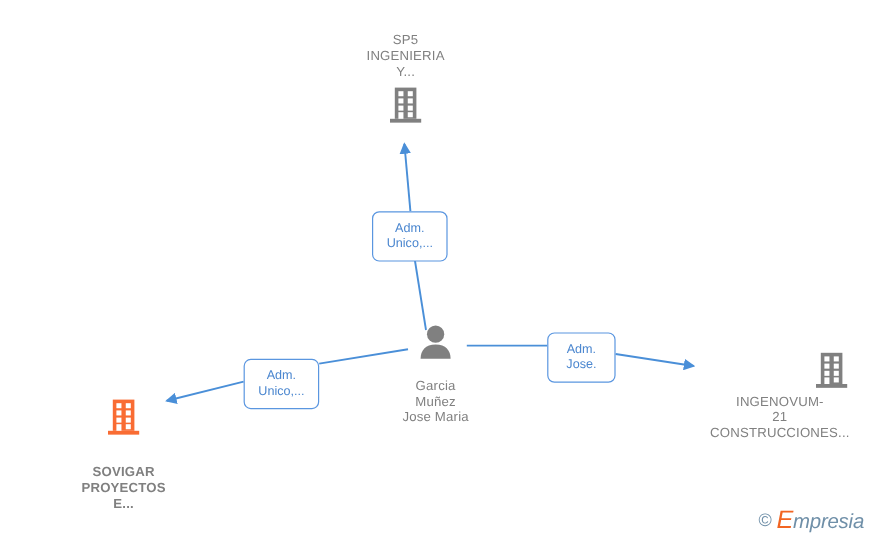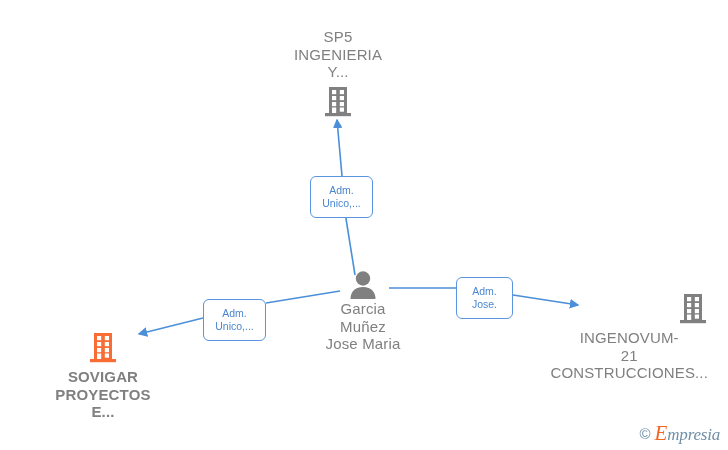--- a/index.html
+++ b/index.html
@@ -31,34 +31,34 @@
   .node {
     position: absolute;
     display: flex;
     flex-direction: column;
     align-items: center;
     text-align: center;
     line-height: 1.18;
   }
   .node-label {
     color: #808080;
-    font-size: 15px;
+    font-size: 11px;
     letter-spacing: 0.15px;
     white-space: pre-line;
   }
   .node-icon {
     display: block;
   }
   .node.company-top { left: 288px; top: 28px; width: 100px; }
   .node.company-top .node-label { margin-bottom: 5px; }
 
   .node.person { left: 303px; top: 270px; width: 120px; }
-  .node.person .node-label { margin-top: 0; }
-
-  .node.company-left { left: 38px; top: 332px; width: 130px; }
+  .node.person .node-label { margin-top: 16px; }
+
+  .node.company-left { left: 38px; top: 332px; width: 130px; gap: 20px; }
   .node.company-left .node-label { margin-top: 4px; font-weight: bold; }
 
   .node.company-right { left: 552px; top: 293px; width: 156px; align-items: flex-end; }
   .node.company-right .node-label { margin-top: 4px; }
 
   
   .edge-label {
     position: absolute;
     box-sizing: border-box;
     border: 1.4px solid #5a96e0;
@@ -88,21 +88,21 @@
     display: flex;
     align-items: center;
     gap: 4px;
   }
   #footer-logo .copy {
     color: #6f8fa8;
     font-size: 15px;
     line-height: 1;
   }
   #footer-logo .brand {
-    font-family: Liberation Serif, serif;
+    font-family: Liberation Sans, sans-serif;
     font-size: 17px;
     font-style: italic;
     color: #6f8fa8;
     line-height: 1;
     letter-spacing: -0.2px;
   }
   #footer-logo .brand .cap {
     color: #f26522;
     font-size: 21px;
     font-style: italic;

